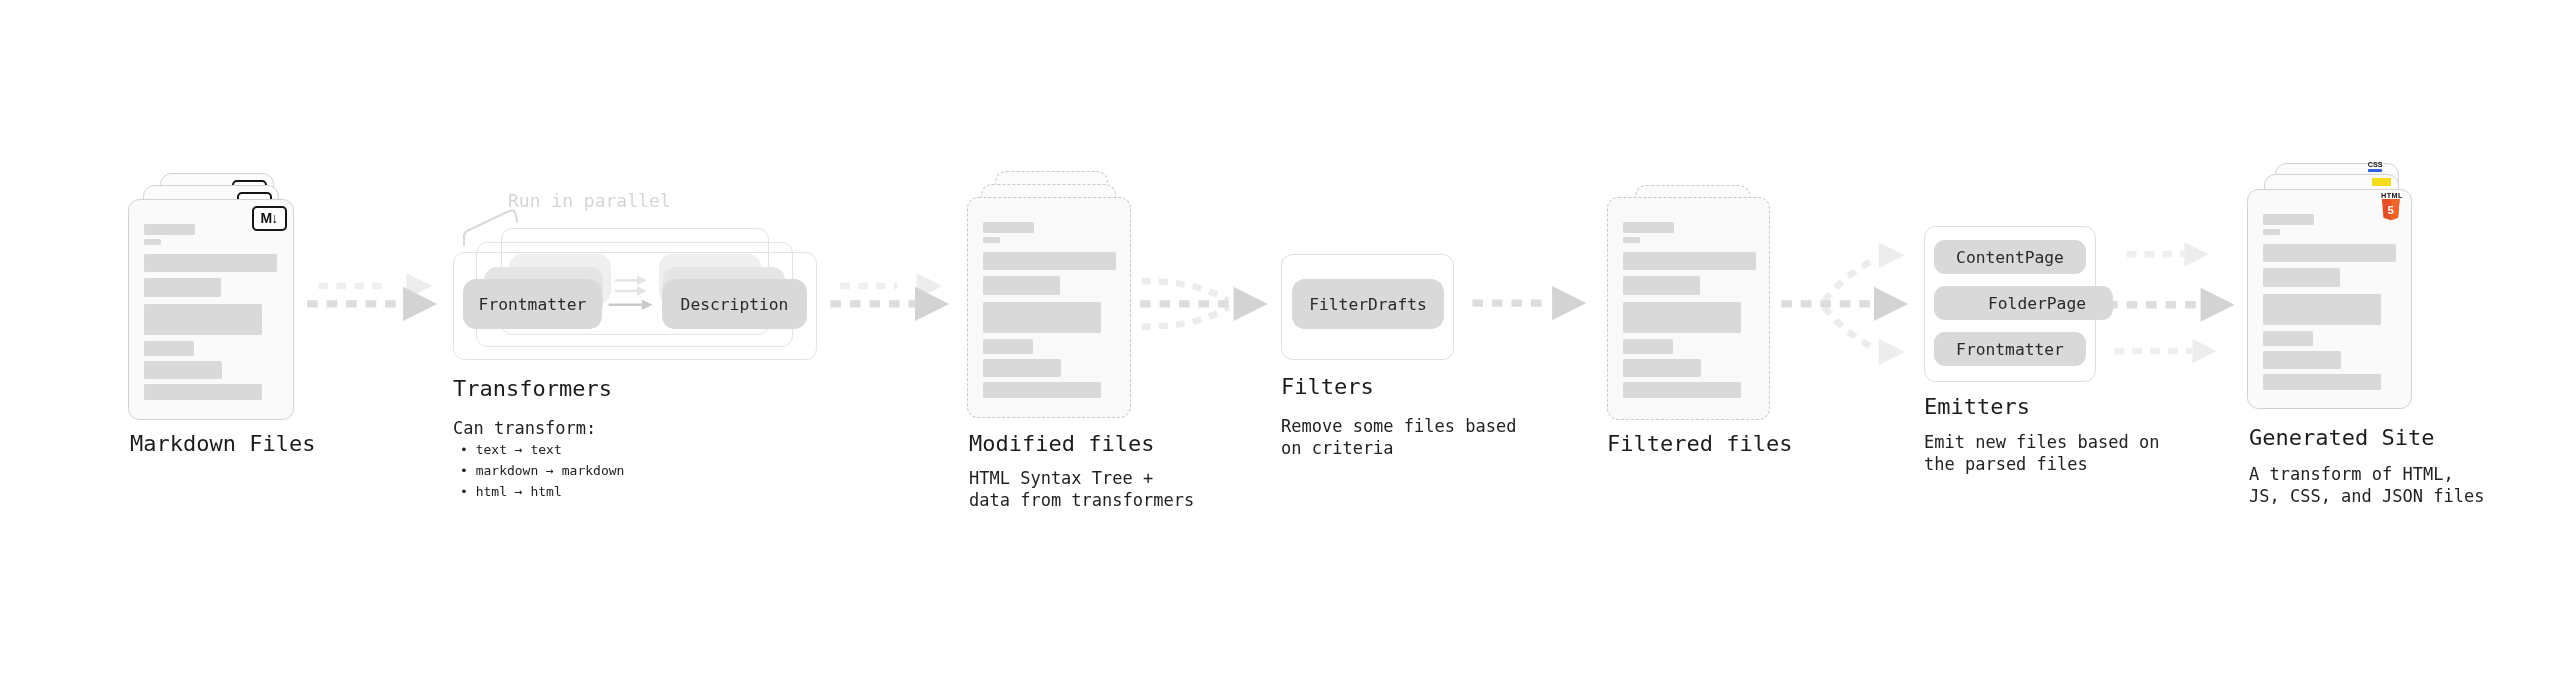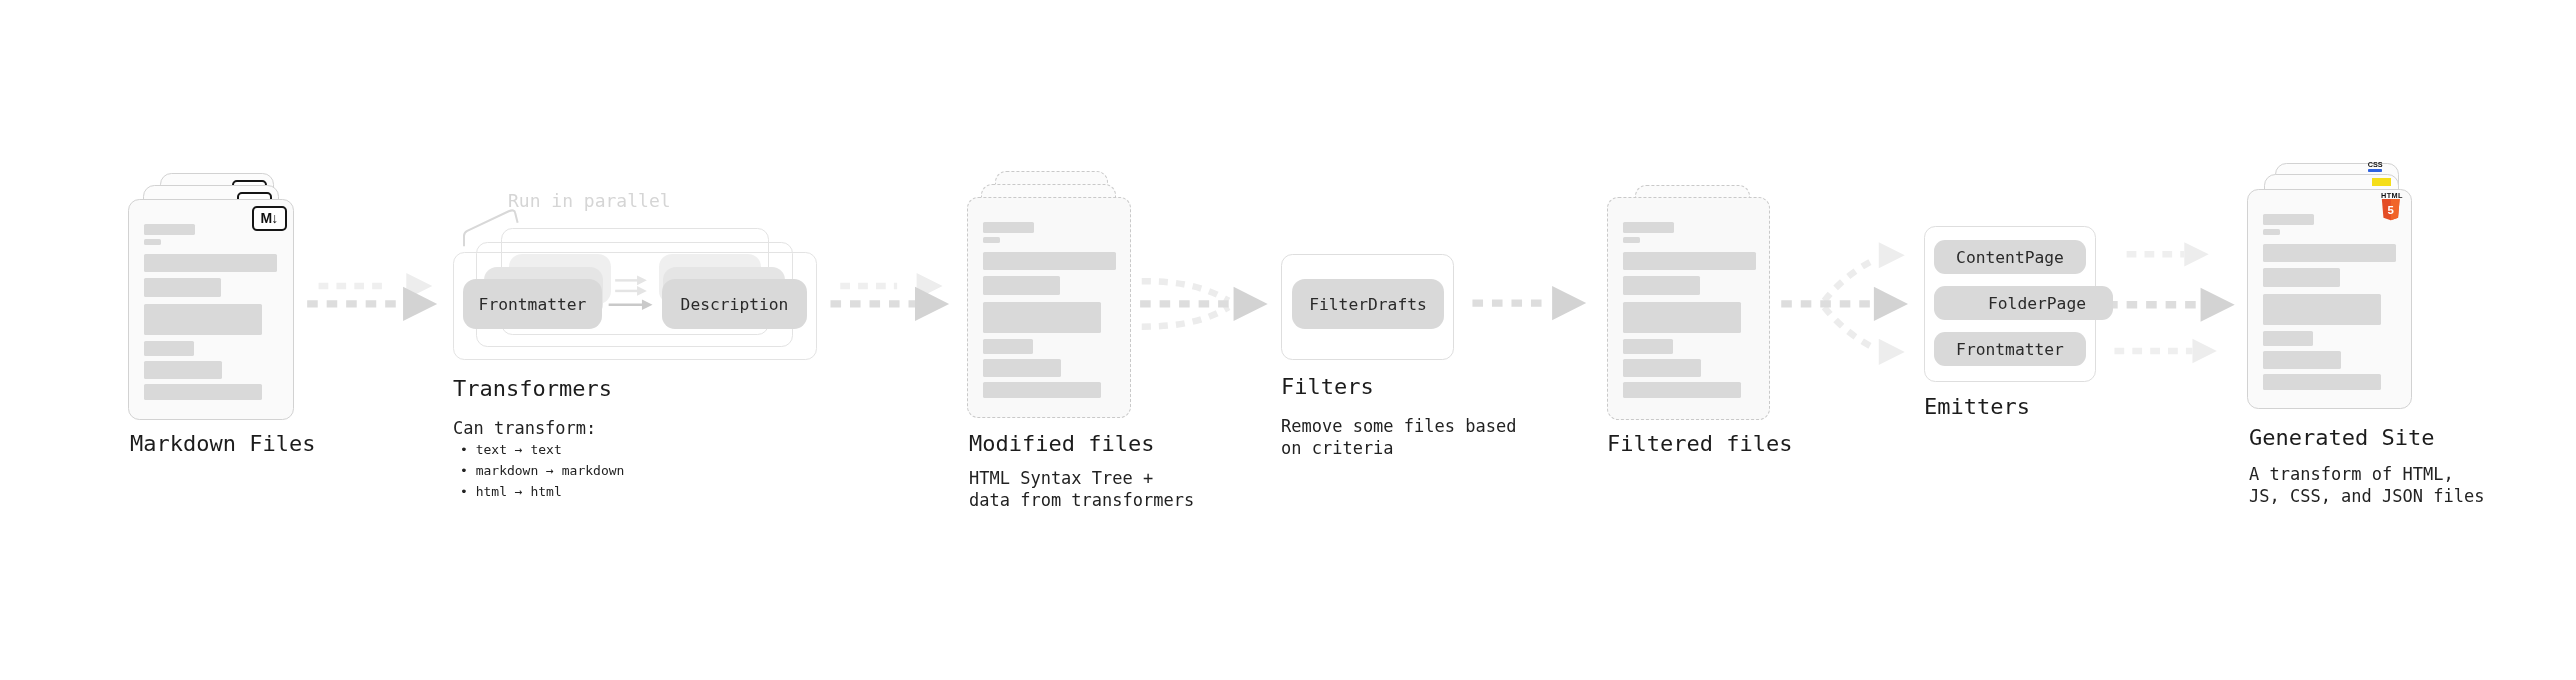--- a/index.html
+++ b/index.html
@@ -182,20 +182,22 @@
         </div>
     </div>
   </div>
   <div class="title" style="left:1607px;top:432px;">Filtered files</div>
 
   <div class="panel" style="left:1924px;top:226px;width:172px;height:156px;z-index:1;"></div>
   <div class="pill small" style="left:1934px;top:240px;width:152px;height:34px;z-index:2;">ContentPage</div>
   <div class="pill small" style="left:1934px;top:286px;width:152px;height:34px;z-index:2;padding-left:27px;">FolderPage</div>
   <div class="pill small" style="left:1934px;top:332px;width:152px;height:34px;z-index:2;">Frontmatter</div>
   <div class="title" style="left:1924px;top:395px;">Emitters</div>
+  <div class="body" style="left:1924px;top:431px;">Emit new files based on
+the parsed files</div>
 
   <div>
     <div class="file-card back" style="left:2275px;top:163px;width:124px;height:220px;z-index:1;"></div>
     <div class="css-badge" style="left:2363px;top:161px;z-index:1;">
       <div class="css-txt">CSS</div>
       <div class="css-bar" id="css-bar" style="background: rgb(47, 99, 224);"></div>
     </div>
     <div class="file-card back" style="left:2264px;top:174px;width:135px;height:220px;z-index:2;"></div>
     <div class="js-badge" id="js-badge" style="left: 2372px; top: 178px; z-index: 2; background: rgb(245, 222, 25);"></div>
     <div class="file-card" style="left:2247px;top:189px;width:165px;height:220px;z-index:3;">

